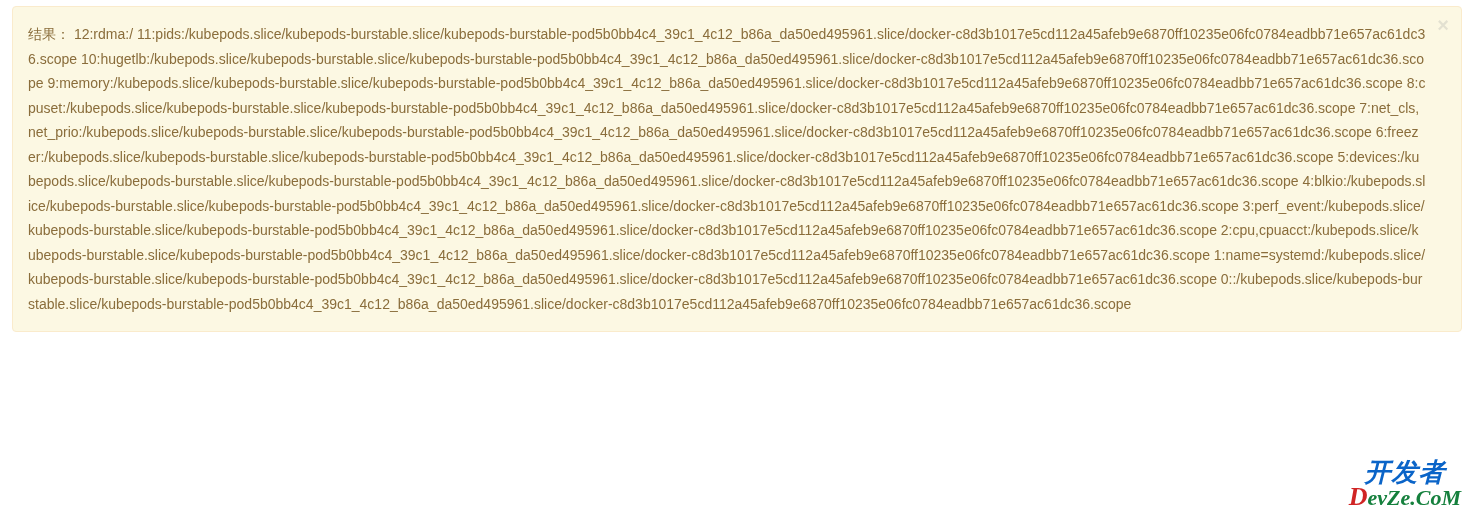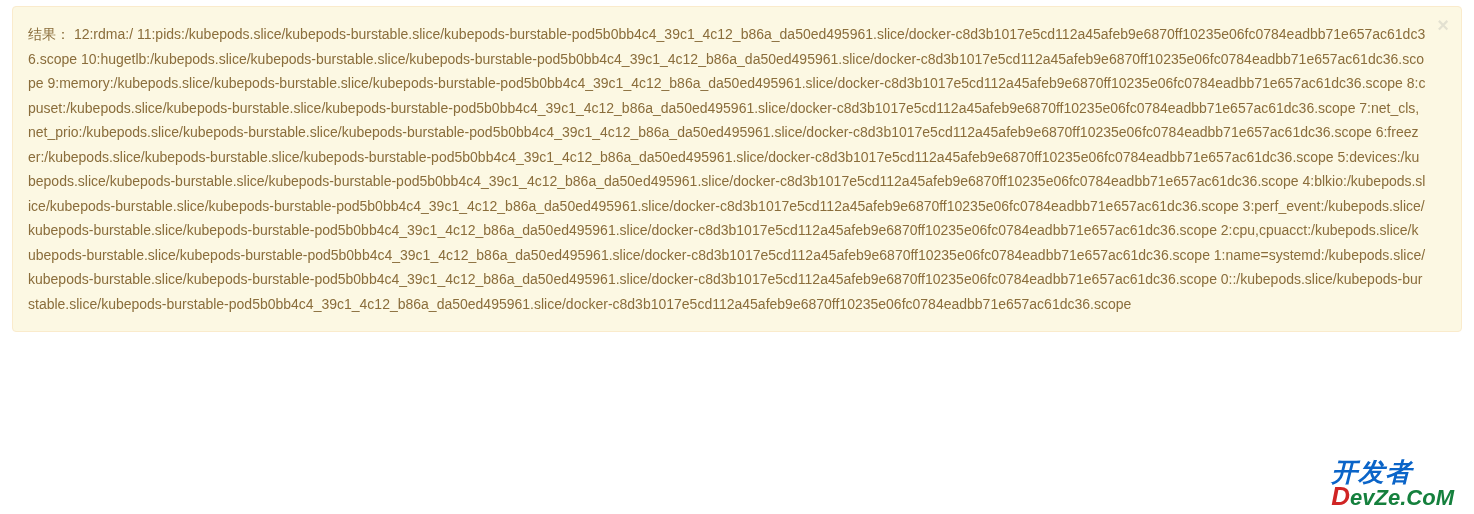--- a/index.html
+++ b/index.html
@@ -32,27 +32,27 @@
       color: #c0c0b8;
       cursor: pointer;
       background: none;
       border: none;
       padding: 0;
       line-height: 1;
       opacity: 0.4;
     }
     .watermark {
       position: absolute;
-      right: 20px;
+      right: 13px;
       bottom: 6px;
-      font-family: Liberation Sans, sans-serif;
+      font-family: Liberation Serif, serif;
       font-weight: 700;
       font-style: italic;
       line-height: 0.9;
-      text-align: left;
+      text-align: center;
       pointer-events: none;
       user-select: none;
     }
     .wm-top {
       font-size: 26px;
       letter-spacing: 1px;
       color: #0a64c8;
       text-shadow:
         -1px -1px 0 #fff,
          1px -1px 0 #fff,

